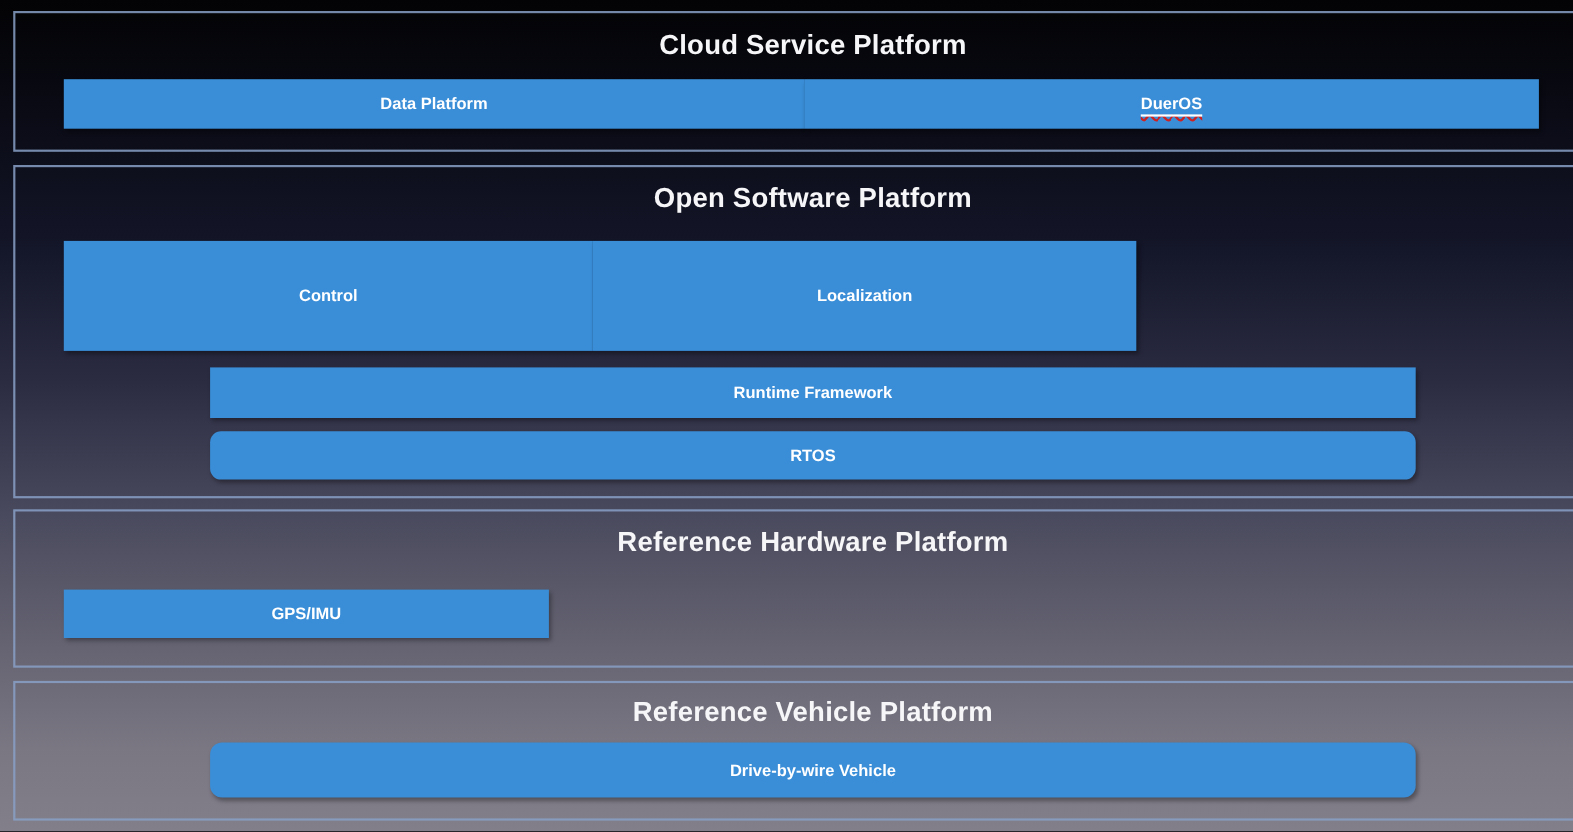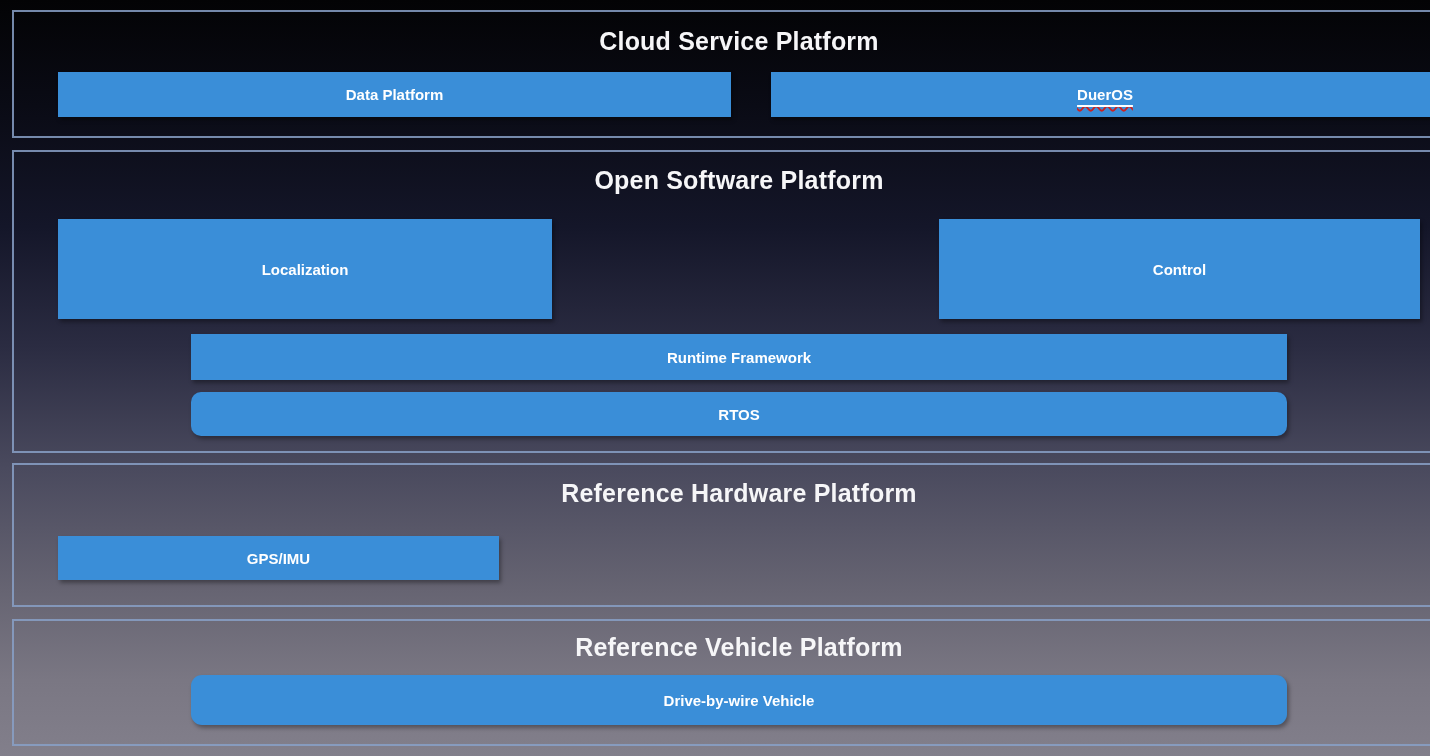--- a/index.html
+++ b/index.html
@@ -38,24 +38,22 @@
   .section-title {
     text-align: center;
     font-weight: bold;
     font-size: 25px;
     line-height: 28px;
     color: #f6f6f8;
     letter-spacing: 0.2px;
   }
   .row {
     display: flex;
-    justify-content: space-between;
     width: 1362px;
     margin: 0 auto;
-    gap: 40px;
   }
   .bluebox {
     background: #3A8ED8;
     color: #ffffff;
     font-weight: bold;
     font-size: 15px;
     display: flex;
     align-items: center;
     justify-content: center;
     text-align: center;
@@ -118,25 +116,25 @@
       </div>
       <div class="bluebox w-dueros">
         <span class="squiggle"><span class="inner-underline">DuerOS</span></span>
       </div>
     </div>
   </div>
 
   <div class="section" id="sec-software">
     <div class="section-title">Open Software Platform</div>
     <div class="row row-modules">
+      <div class="bluebox w-control">
+        <span>Control</span>
+      </div>
       <div class="bluebox w-localization">
         <span>Localization</span>
-      </div>
-      <div class="bluebox w-control">
-        <span>Control</span>
       </div>
     </div>
     <div class="bluebox bar" id="runtime-framework">
       <span>Runtime Framework</span>
     </div>
     <div class="bluebox bar" id="rtos">
       <span>RTOS</span>
     </div>
   </div>
 

